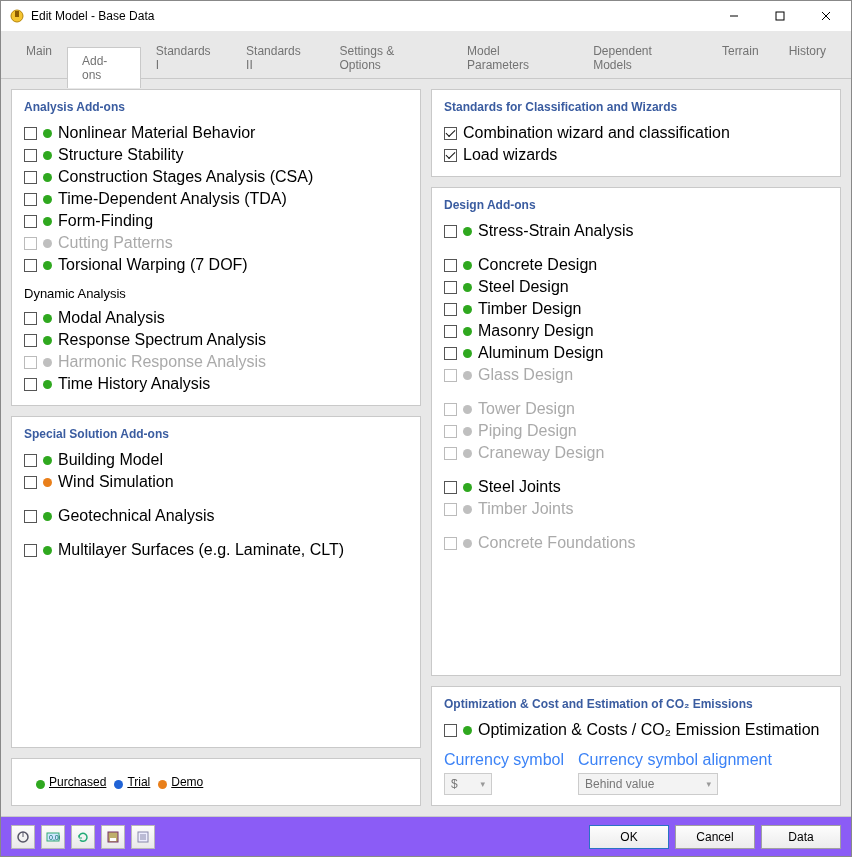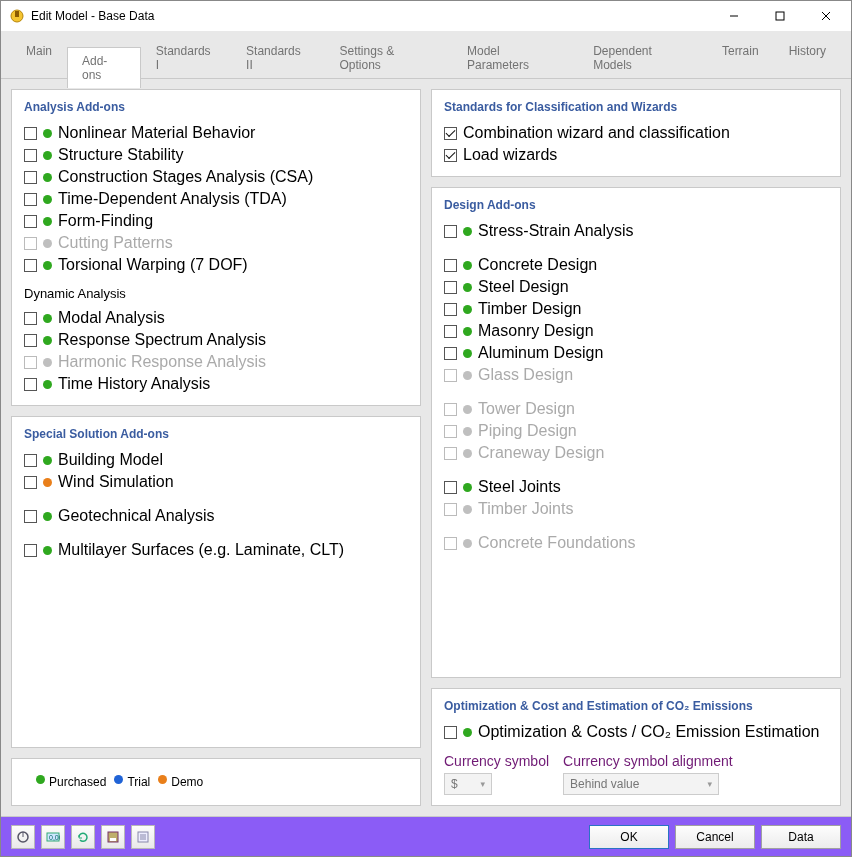--- a/index.html
+++ b/index.html
@@ -27,27 +27,27 @@
   .row.disabled .cb { border-color:#bbb; }
   .dot { width:9px; height:9px; border-radius:50%; display:inline-block; }
   .dot.green { background:#2fa81f; }
   .dot.blue  { background:#2063d6; }
   .dot.orange{ background:#e97f1a; }
   .dot.grey  { background:#bfbfbf; }
   .row.disabled .lbl { color:#aaa; }
   .lbl { font-size:16px; }
   .legend .dot { margin:0 4px 0 8px; }
   .legend span.k { font-size:12px; }
-  .legend { display:flex; align-items:flex-start; padding:6px 4px;}
+  .legend { display:flex; align-items:flex-end; padding:6px 4px;text-decoration:underline;}
   
   .fieldrow { display:flex; gap:14px; margin-top:10px;}
   .field { display:flex; flex-direction:column; gap:4px;}
-  .field label { color:#701a75; font-size:14px;}
+  .field label { color:#3b82f6; font-size:16px;}
   .sel { height:22px; border:1px solid #ccc; background:#f3f3f3; color:#777; display:flex; align-items:center; justify-content:space-between; padding:0 6px; }
-  .sel.small{ width:48px;} .sel.med{ width:156px;}
+  .sel.small{ width:48px;} .sel.med{ width:140px;}
   .sel .caret { font-size:9px; color:#999;}
   
   .bottombar { height:40px; background:#8b5cf6; border-top:1px solid #c9c9c9; display:flex; align-items:center; padding:0 10px; gap:6px;}
   .bottombar .spacer { flex:1; }
   .btn { height:24px; width:80px; border:1px solid #a0a0a0; background:linear-gradient(#fdfdfd,#ececec); display:flex; align-items:center; justify-content:center; font-size:12px; }
   .btn.primary { border:1px solid #2a73c4; }
   .iconbtn { width:24px; height:24px; border:1px solid #b8b8b8; background:linear-gradient(#fdfdfd,#e9e9e9); display:flex; align-items:center; justify-content:center;}
 </style>
 </head>
 <body>

